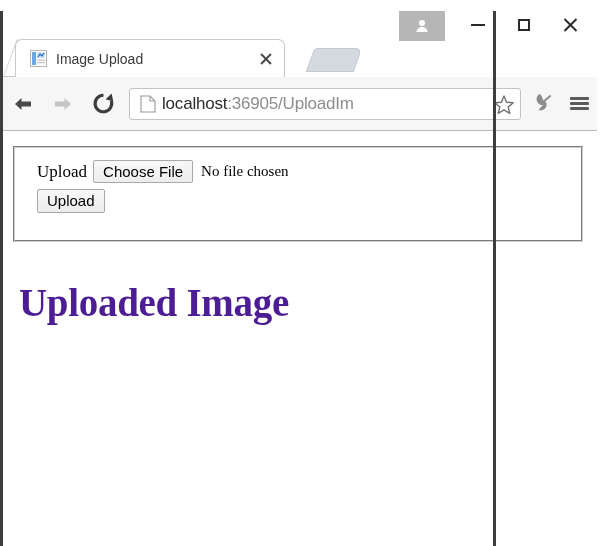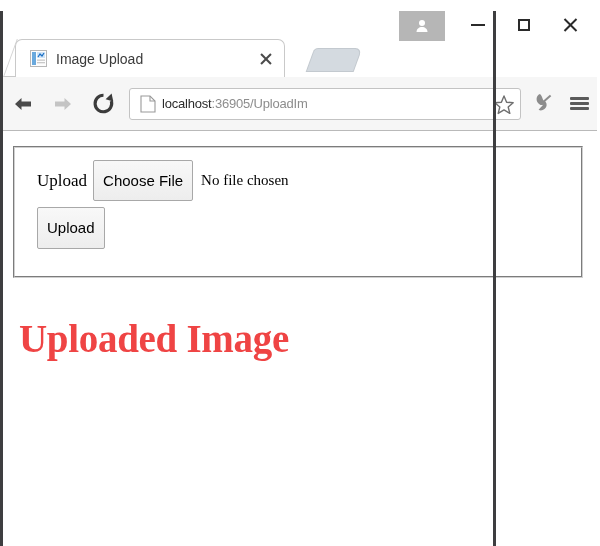--- a/index.html
+++ b/index.html
@@ -217,21 +217,21 @@
     overflow: hidden;
     box-sizing: border-box;
   }
   .page-icon {
     width: 16px; height: 18px;
     margin: 0 6px 0 10px;
     flex: 0 0 auto;
   }
   .url-text {
     font-family: "Liberation Sans", sans-serif;
-    font-size: 13px;
+    font-size: 17px;
     color: #8d8d8d;
     white-space: nowrap;
     overflow: hidden;
     letter-spacing: -0.2px;
   }
   .url-host { color: #2b2b2b; }
   .star-icon {
     position: absolute;
     right: 4px; top: 4px;
     width: 24px; height: 24px;
@@ -293,38 +293,38 @@
     font-size: 17px;
     color: #000000;
   }
   .btn {
     font-family: "Liberation Sans", sans-serif;
     font-size: 15px;
     color: #000000;
     background: linear-gradient(#f8f8f8, #ededed);
     border: 1px solid #a8a8a8;
     border-radius: 2px;
-    padding: 11px 9px;
+    padding: 2px 9px;
     cursor: default;
     line-height: 1.15;
   }
   .no-file {
     font-family: Liberation Serif, serif;
     font-size: 15px;
     color: #000000;
     margin-left: 8px;
   }
   .upload-row {
     margin: 6px 0 15px 12px;
   }
   h1.uploaded-heading {
     font-family: "Liberation Serif", serif;
     font-size: 39px;
     font-weight: bold;
-    color: #ef4444;
+    color: #4c1d95;
     margin: 38px 0 0 8px;
     letter-spacing: -0.3px;
   }
 </style>
 </head>
 <body>
 
 <div class="browser-window">
 
   <div class="titlebar">

